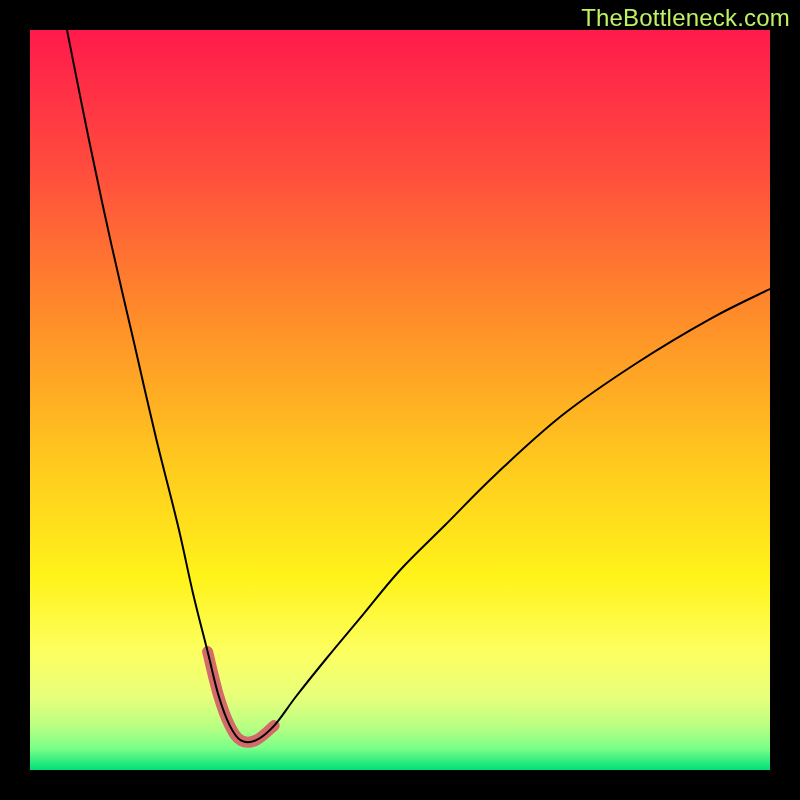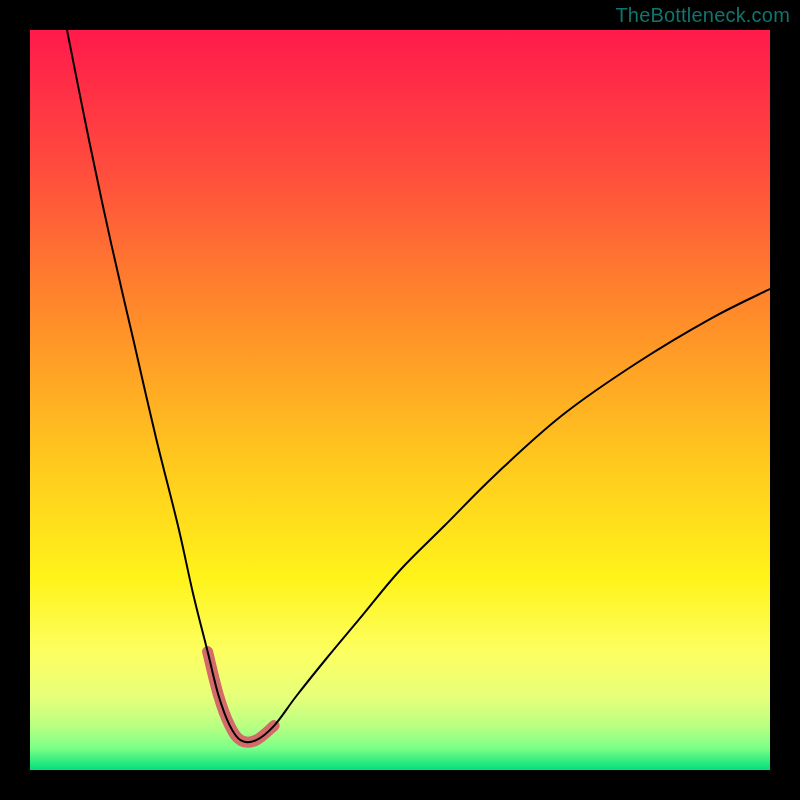--- a/index.html
+++ b/index.html
@@ -32,22 +32,22 @@
   }
   .curve-svg {
     position: absolute;
     inset: 0;
   }
   .watermark {
     position: absolute;
     top: 4px;
     right: 10px;
     font-family: Arial, Helvetica, sans-serif;
-    font-size: 20px;
-    color: #0f766e;
+    font-size: 24px;
+    color: #bef264;
     letter-spacing: 0.2px;
   }
 </style>
 </head>
 <body>
 
 <div class="frame">
   <div class="plot">
     <svg class="gradient" viewBox="0 0 740 740" preserveAspectRatio="none">
       <defs>

